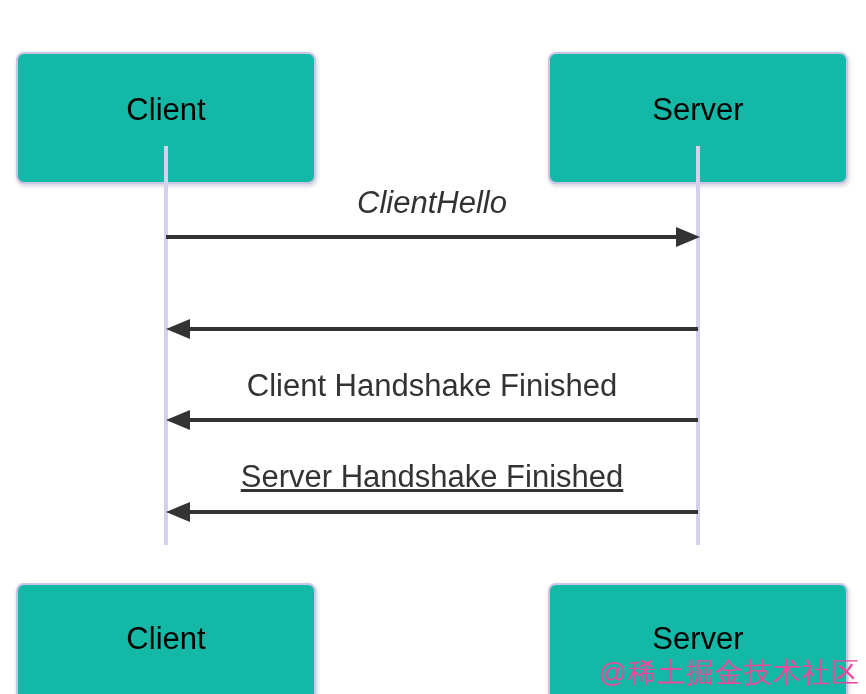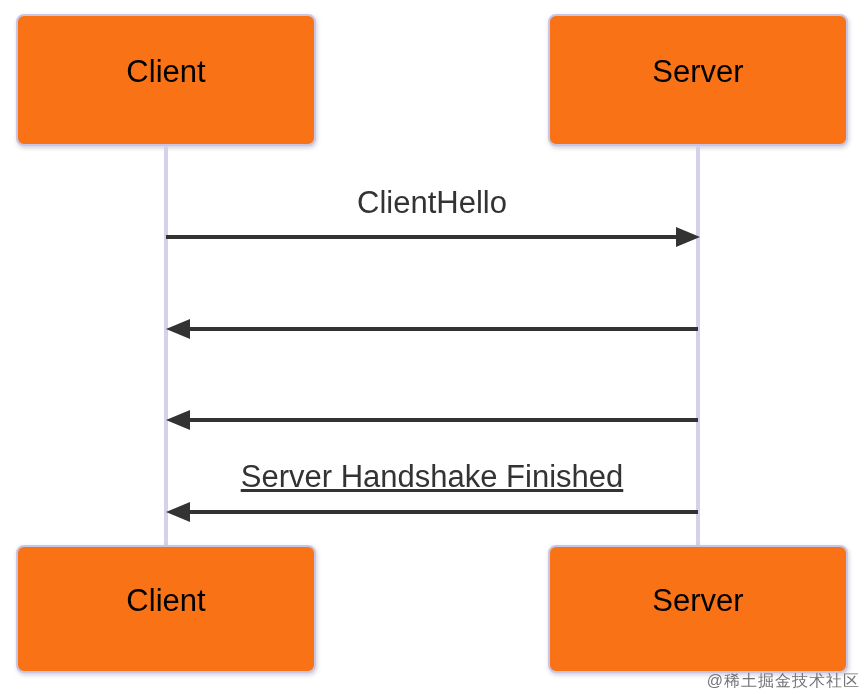--- a/index.html
+++ b/index.html
@@ -10,31 +10,32 @@
   }
   .canvas {
     position: relative;
     width: 866px;
     height: 694px;
     background: #ffffff;
     overflow: hidden;
   }
   .actor-box {
     position: absolute;
-    background: #f97316;
+    background: #14b8a6;
     border: 2px solid #C9C5E4;
     border-radius: 8px;
     box-shadow: 1px 2px 4px rgba(120,120,150,0.35);
     display: flex;
     align-items: center;
     justify-content: center;
     padding-bottom: 16px;
     box-sizing: border-box;
     font-size: 31px;
     color: #000000;
+    margin-top: 38px;
   }
   .lifeline {
     position: absolute;
     width: 4px;
     background: #D6D0EC;
   }
   .msg-label {
     position: absolute;
     left: 166px;
     width: 532px;
@@ -55,48 +56,49 @@
     height: 0;
     border-top: 10px solid transparent;
     border-bottom: 10px solid transparent;
   }
   .arrowhead.right { border-left: 24px solid #333333; }
   .arrowhead.left  { border-right: 24px solid #333333; }
   .watermark {
     position: absolute;
     right: 6px;
     bottom: 2px;
-    font-size: 16px;
-    color: #737373;
+    font-size: 28px;
+    color: #ec4899;
     letter-spacing: 1px;
     text-align: center;
   }
 </style>
 </head>
 <body>
 
 <div class="canvas">
 
   <div class="actor-box" style="left:16px; top:14px; width:300px; height:132px;">
     <span>Client</span>
   </div>
   <div class="actor-box" style="left:548px; top:14px; width:300px; height:132px;">
     <span>Server</span>
   </div>
 
   <div class="lifeline" style="left:164px; top:146px; height:399px;"></div>
   <div class="lifeline" style="left:696px; top:146px; height:399px;"></div>
 
-  <div class="msg-label" style="top:184px;">ClientHello</div>
+  <div class="msg-label" style="top:184px;font-style:italic;">ClientHello</div>
   <div class="msg-line" style="left:166px; top:235px; width:510px;"></div>
   <div class="arrowhead right" style="left:676px; top:227px;"></div>
 
   <div class="arrowhead left" style="left:166px; top:319px;"></div>
   <div class="msg-line" style="left:190px; top:327px; width:508px;"></div>
 
+  <div class="msg-label" style="top:367px;">Client Handshake Finished</div>
   <div class="arrowhead left" style="left:166px; top:410px;"></div>
   <div class="msg-line" style="left:190px; top:418px; width:508px;"></div>
 
   <div class="msg-label" style="top:458px;text-decoration:underline;">Server Handshake Finished</div>
   <div class="arrowhead left" style="left:166px; top:502px;"></div>
   <div class="msg-line" style="left:190px; top:510px; width:508px;"></div>
 
   <div class="actor-box" style="left:16px; top:545px; width:300px; height:128px;">
     <span>Client</span>
   </div>

